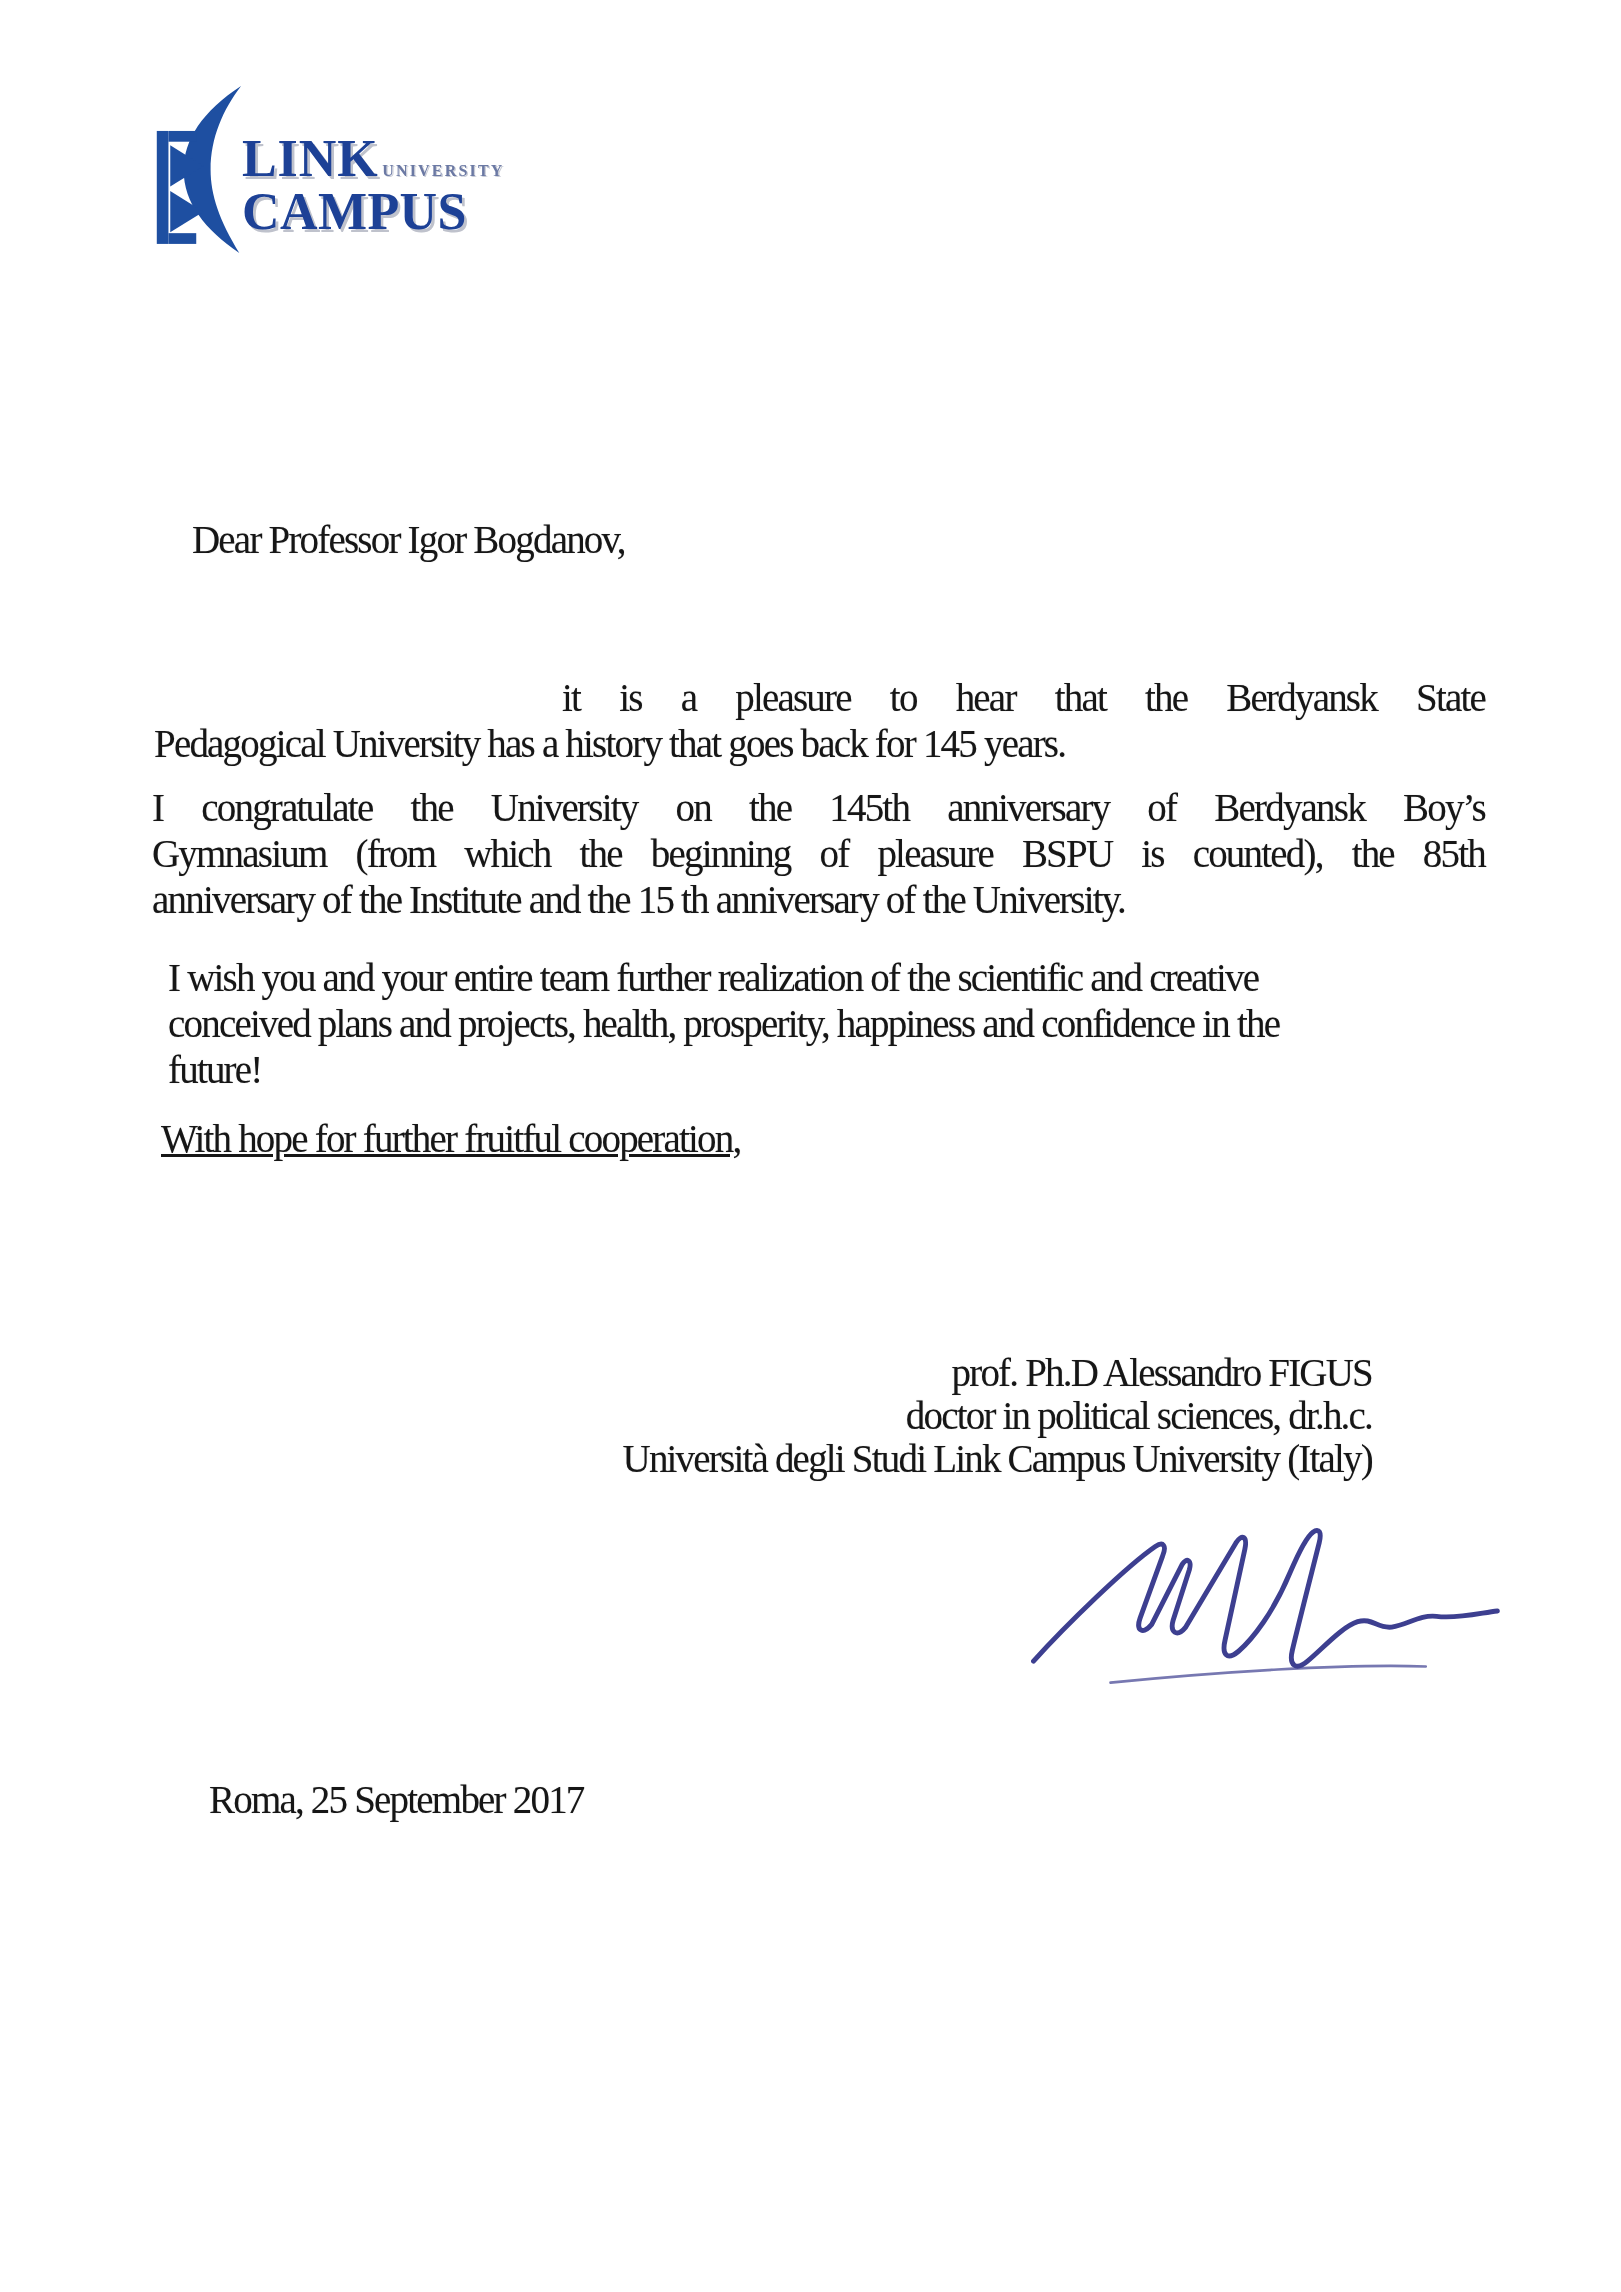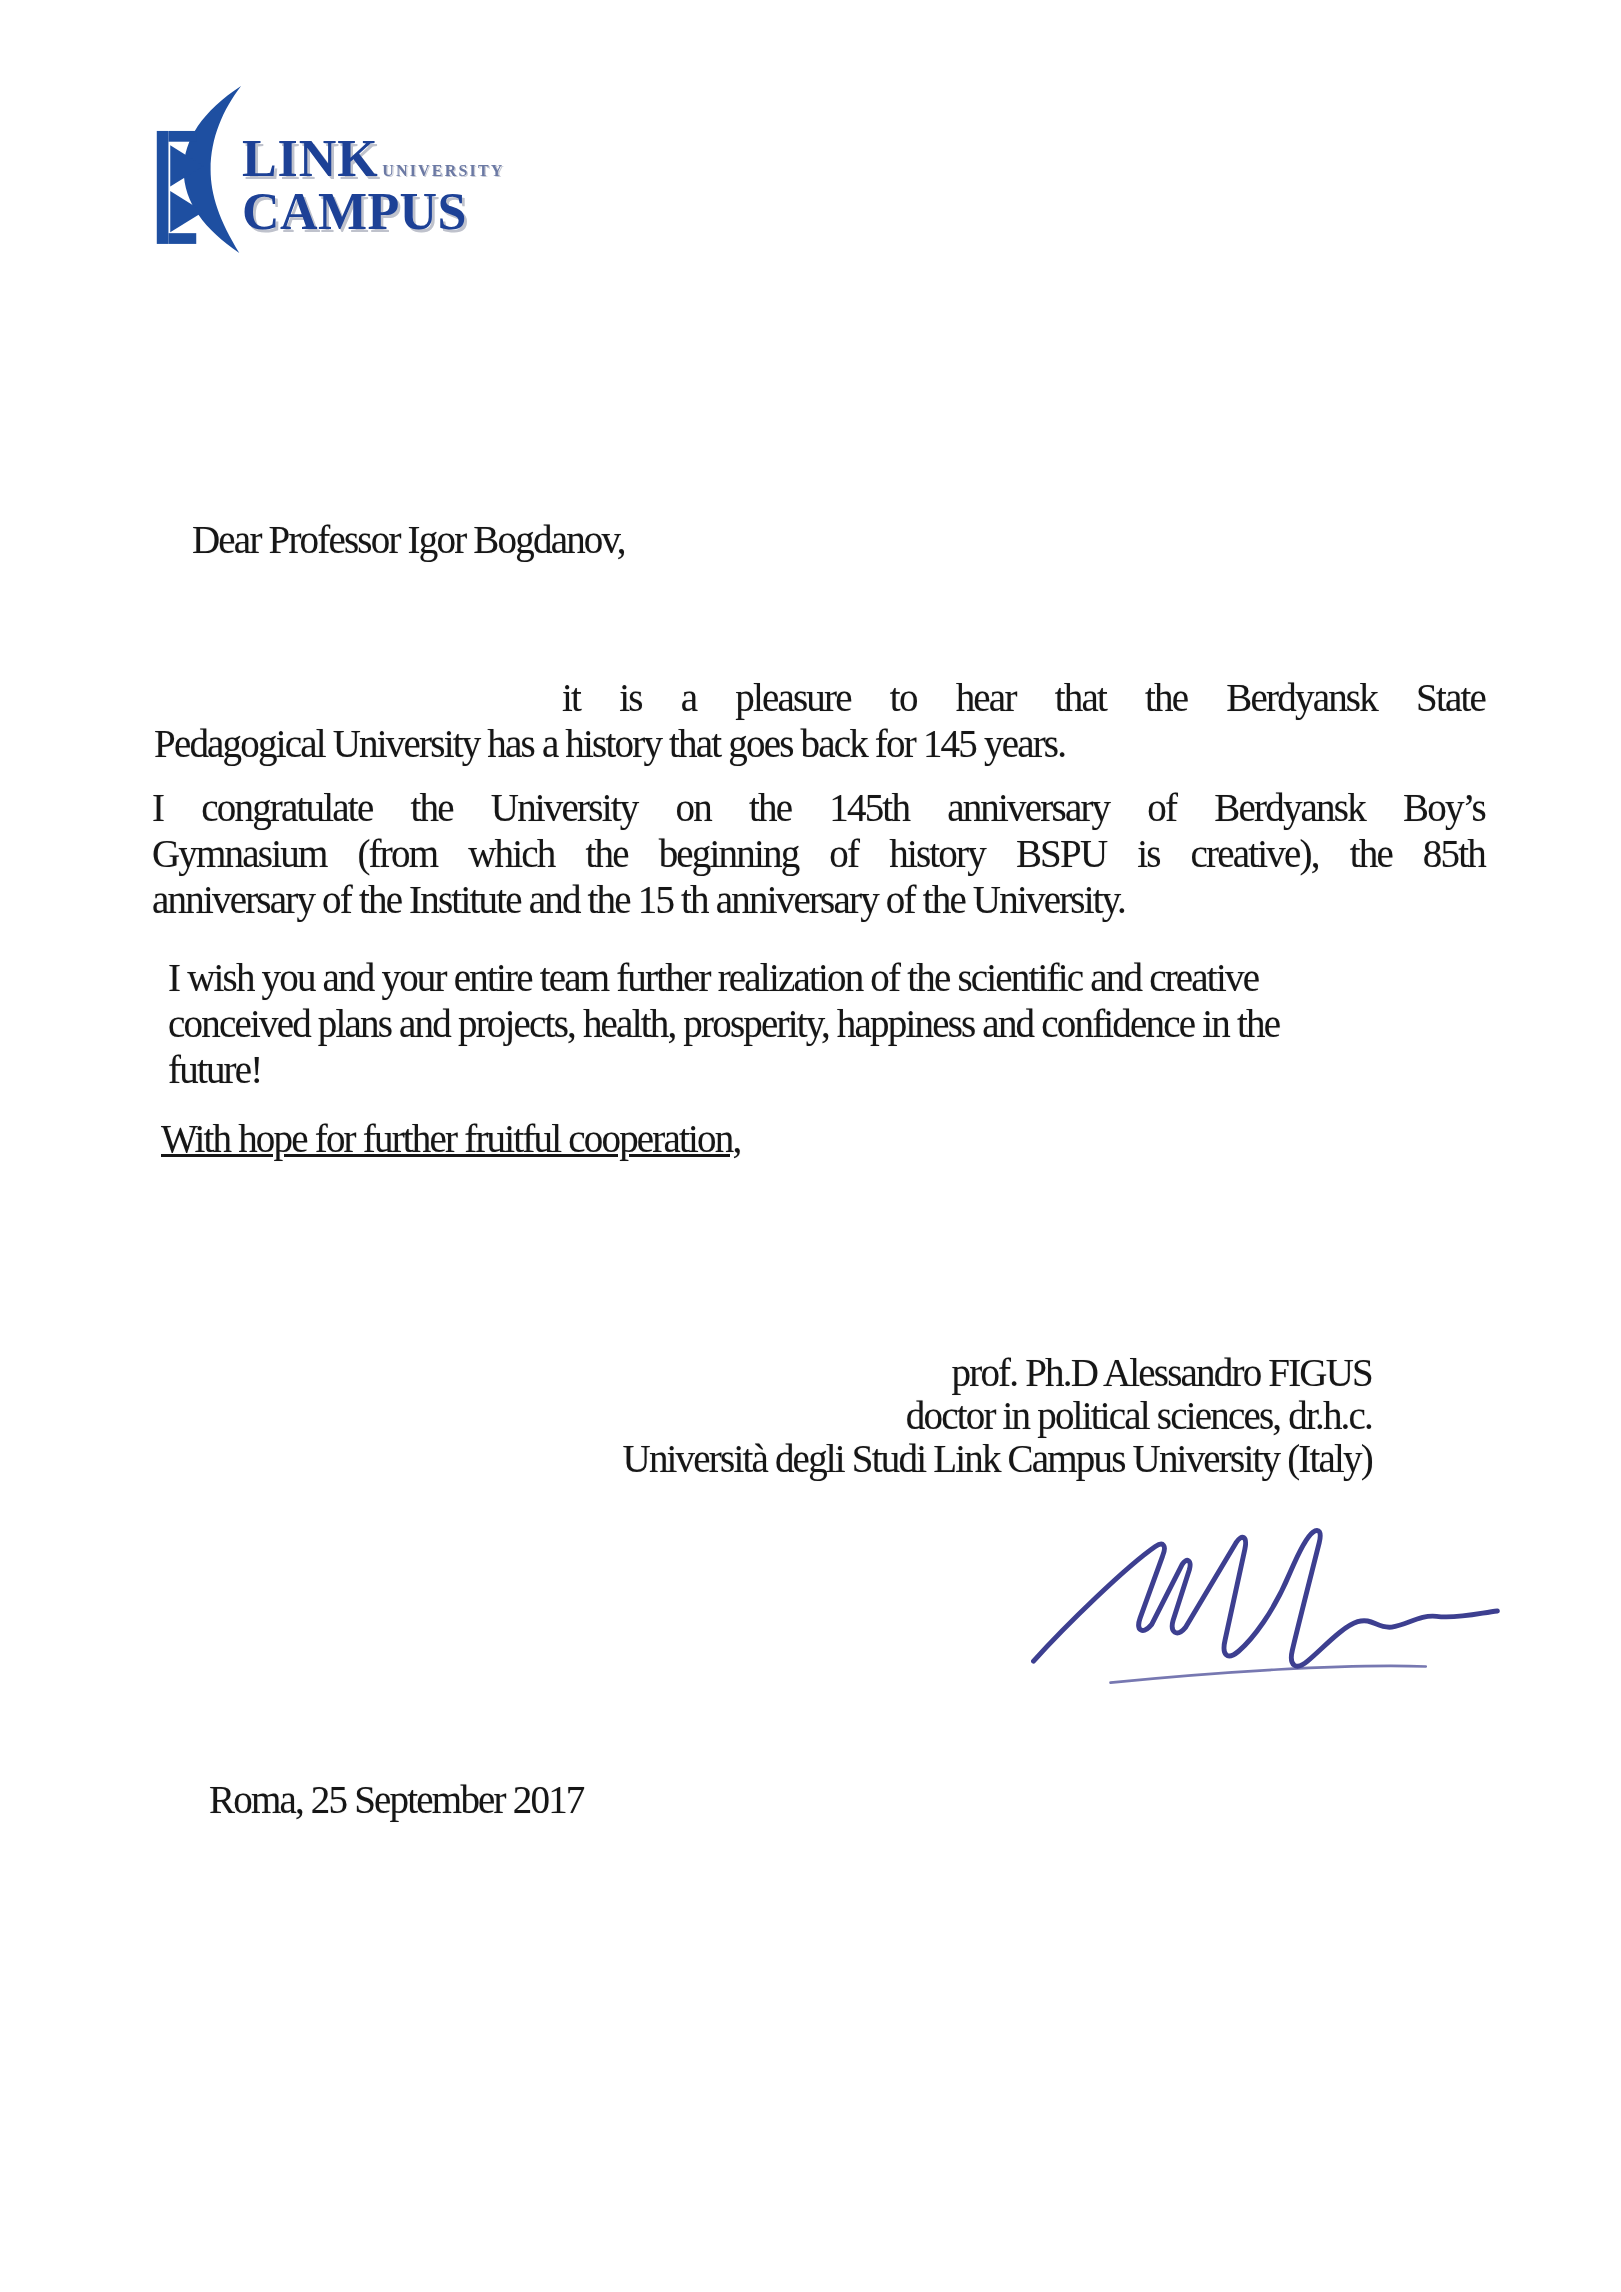--- a/index.html
+++ b/index.html
@@ -91,21 +91,21 @@
 
   <div class="block salutation tline">Dear Professor Igor Bogdanov,</div>
 
   <div class="block para1">
     <div class="indent jline">it is a pleasure to hear that the Berdyansk State</div>
     <div class="tline">Pedagogical University has a history that goes back for 145 years.</div>
   </div>
 
   <div class="block para2">
     <div class="jline">I congratulate the University on the 145th anniversary of Berdyansk Boy’s</div>
-    <div class="jline">Gymnasium (from which the beginning of history BSPU is creative), the 85th</div>
+    <div class="jline">Gymnasium (from which the beginning of pleasure BSPU is counted), the 85th</div>
     <div class="tline">anniversary of the Institute and the 15 th anniversary of the University.</div>
   </div>
 
   <div class="block para3">
     <div class="tline">I wish you and your entire team further realization of the scientific and creative</div>
     <div class="tline">conceived plans and projects, health, prosperity, happiness and confidence in the</div>
     <div class="tline">future!</div>
   </div>
 
   <div class="block closing tline">With hope for further fruitful cooperation,</div>

